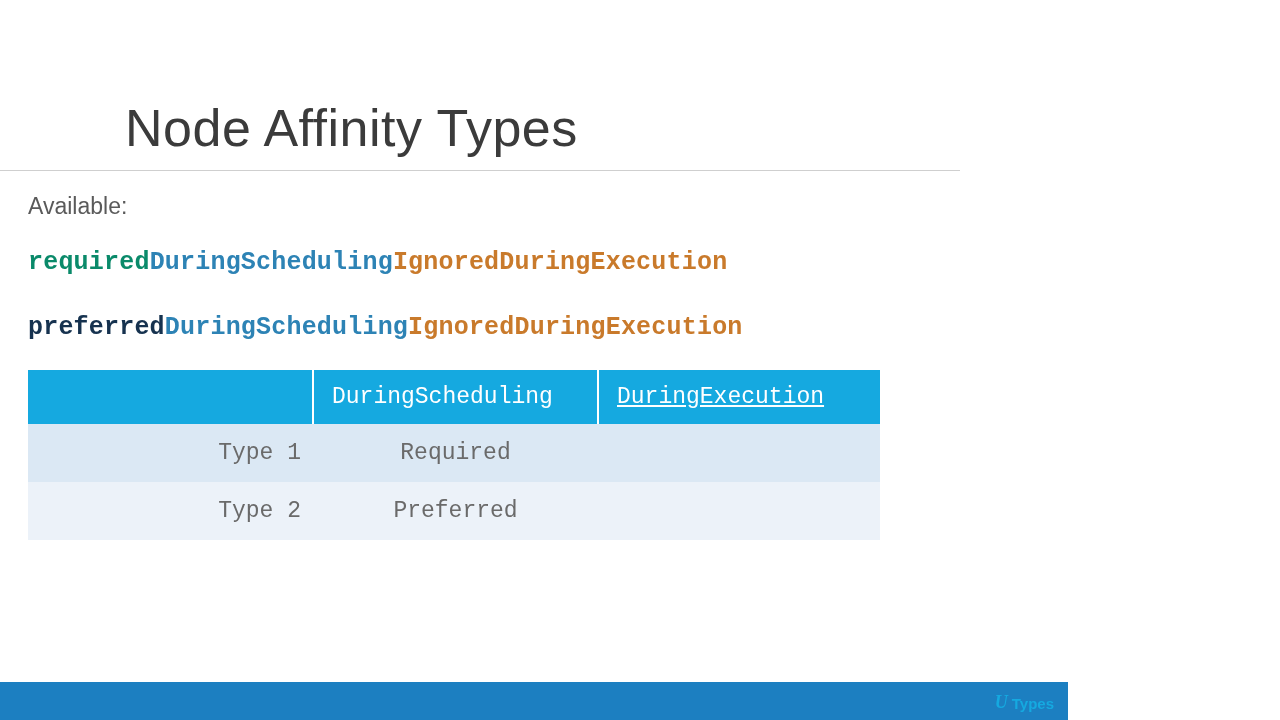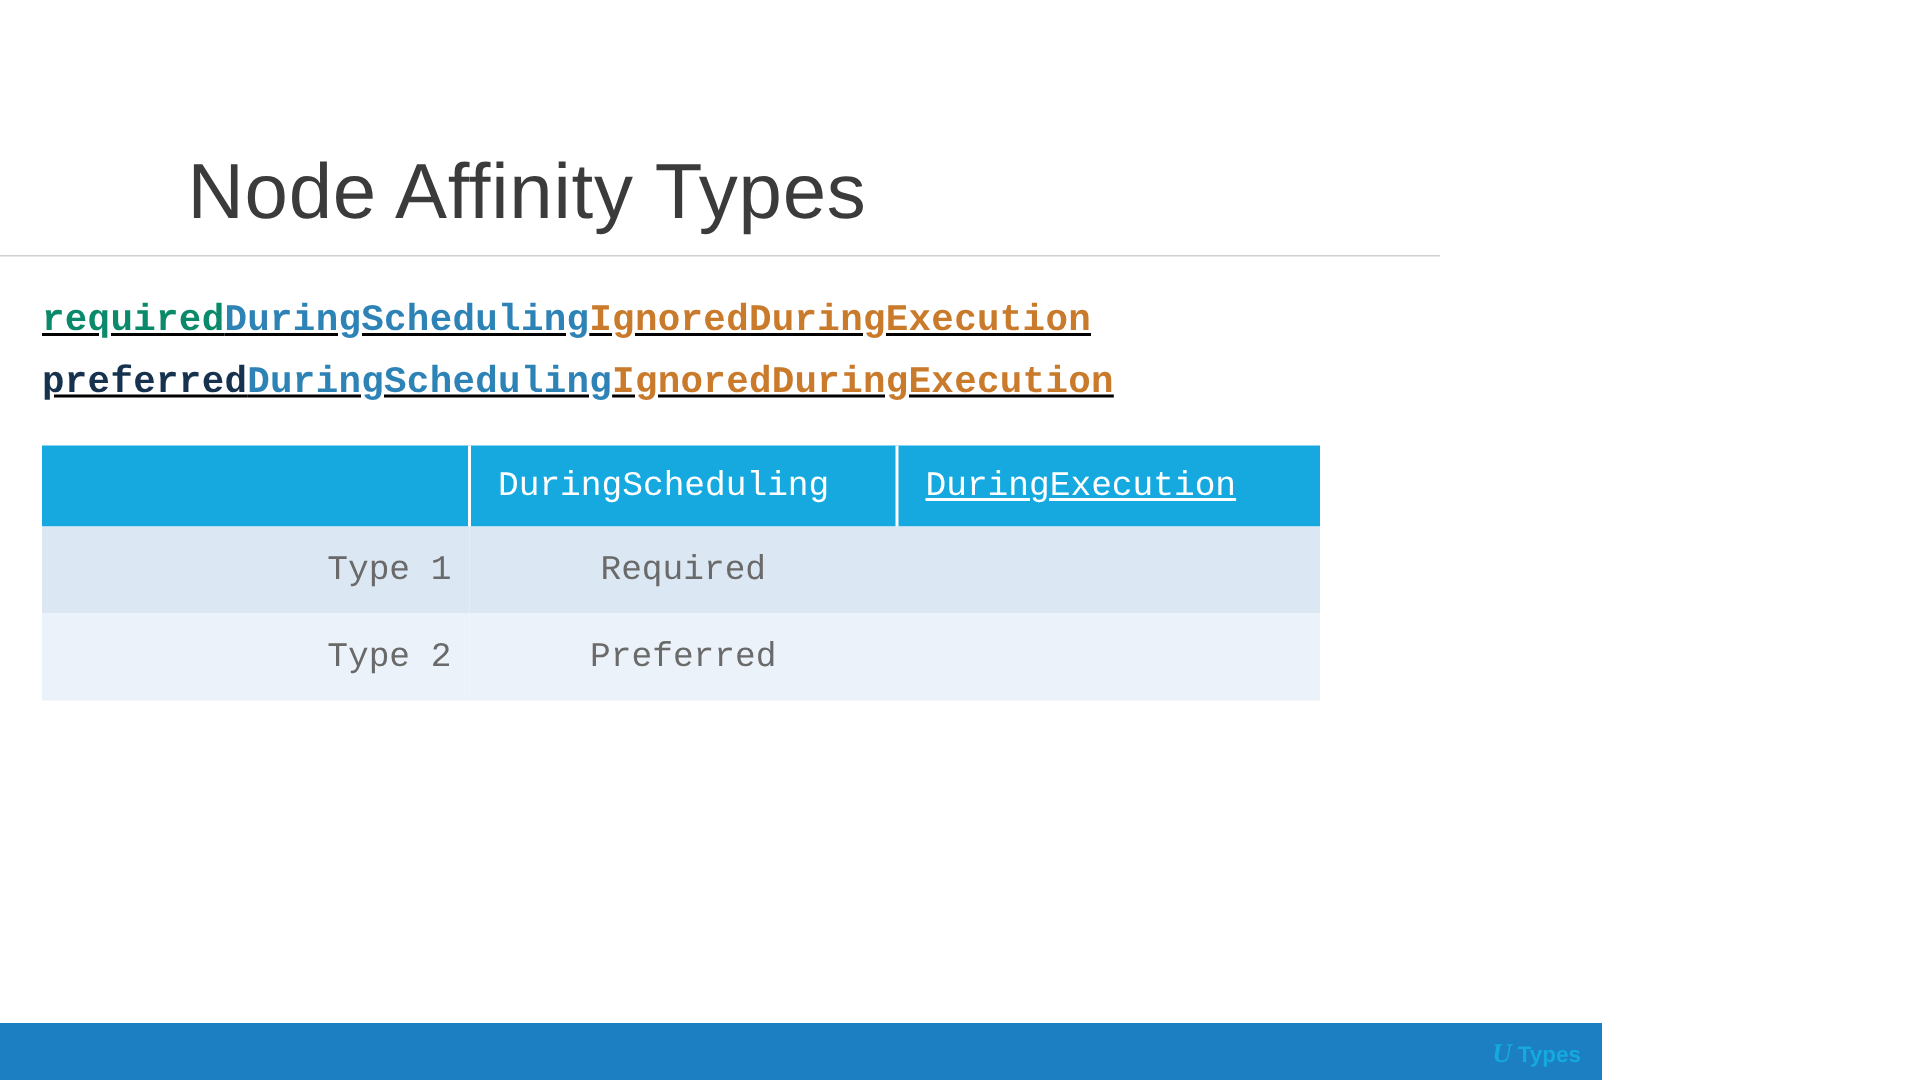--- a/index.html
+++ b/index.html
@@ -20,24 +20,23 @@
     font-weight: 400;
     margin: 22px 0 0 28px;
   }
   .code-line {
     font-family: "Courier New", Courier, monospace;
     font-size: 25px;
     font-weight: bold;
     margin-left: 28px;
     letter-spacing: 0.2px;
     white-space: nowrap;
-    text-decoration: underline;
   }
   .code-line.l1 { margin-top: 28px; }
-  .code-line.l2 { margin-top: 12px; }
+  .code-line.l2 { margin-top: 36px; }
   .teal  { color: #0a8a6a; }
   .navy  { color: #16324f; }
   .blue  { color: #2d83b5; }
   .orange{ color: #c97a2b; }
   .tbl {
     border-collapse: collapse;
     margin: 28px 0 0 28px;
     font-family: "Courier New", Courier, monospace;
     font-size: 23px;
     color: #6a6a6a;
@@ -80,20 +79,21 @@
     transform: translateY(-1px);
   }
 </style>
 </head>
 <body>
 
 <div class="slide">
 
   <h1 class="title">Node Affinity Types</h1>
 
+  <div class="subtitle">Available:</div>
 
   <div class="code-line l1">
     <span class="teal">required</span><span class="blue">DuringScheduling</span><span class="orange">IgnoredDuringExecution</span>
   </div>
 
   <div class="code-line l2">
     <span class="navy">preferred</span><span class="blue">DuringScheduling</span><span class="orange">IgnoredDuringExecution</span>
   </div>
 
   <table class="tbl">

